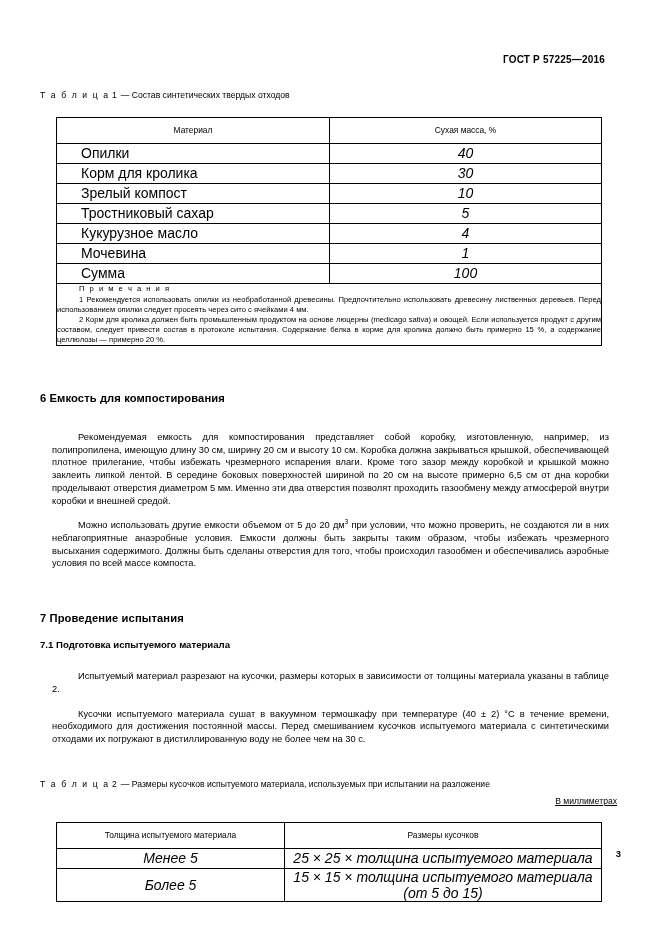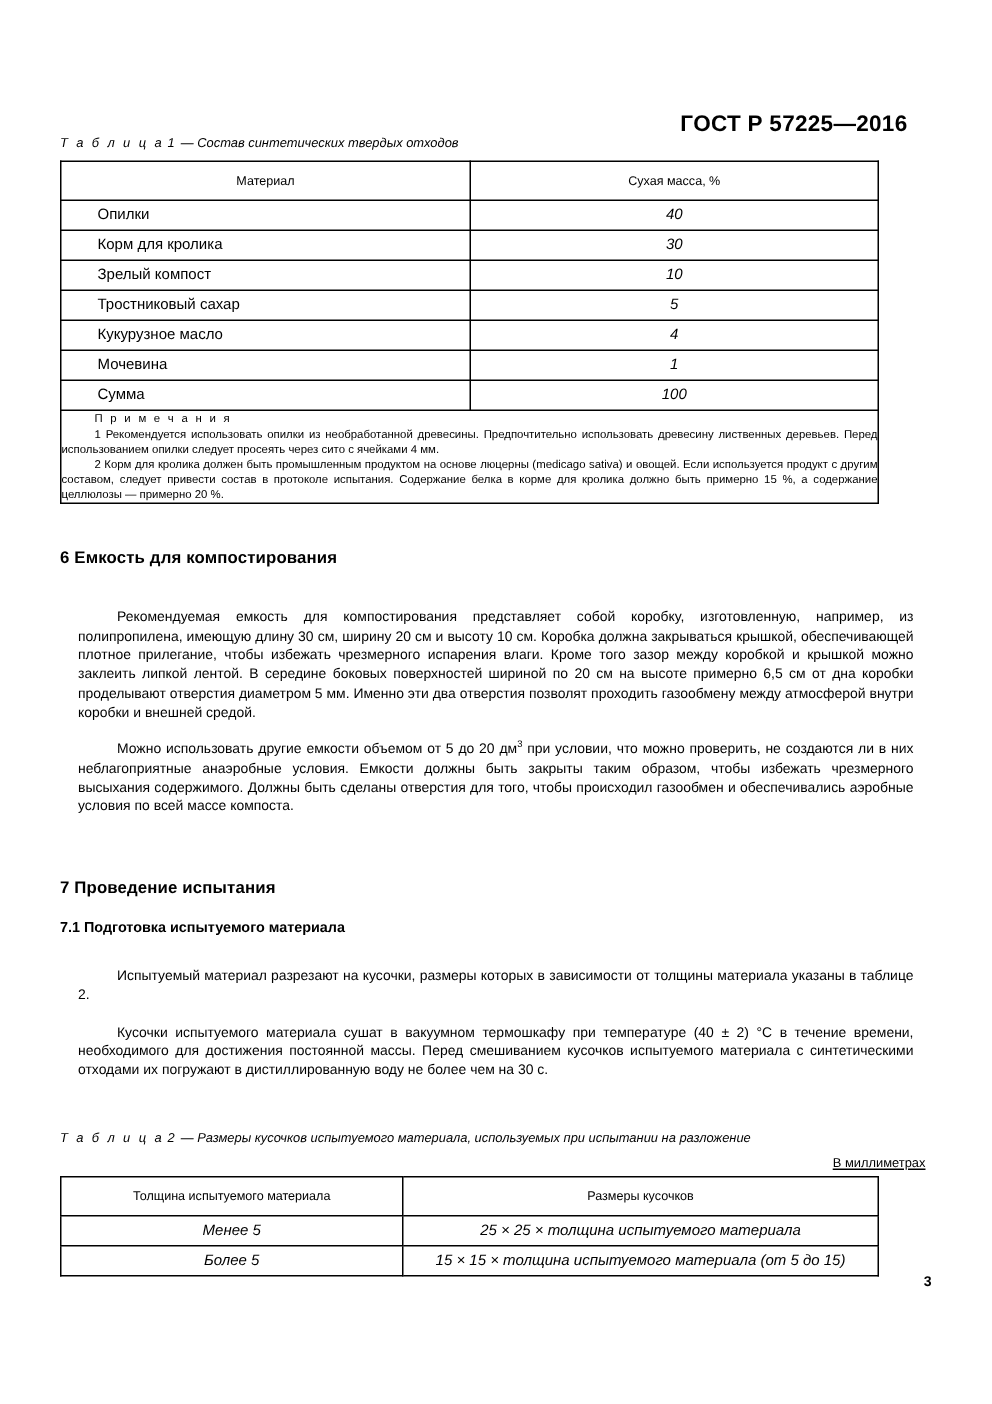--- a/index.html
+++ b/index.html
@@ -19,73 +19,72 @@
     position: absolute;
     left: 0; top: 0;
     width: 661px;
     height: 936px;
     box-sizing: border-box;
     padding: 0;
   }
   
   .header {
     position: absolute;
-    top: 74px;
+    top: 54px;
     right: 56px;
-    font-size: 15px;
+    font-size: 10px;
     font-weight: bold;
     letter-spacing: 0.2px;
     white-space: nowrap;
   }
   
   .content {
     position: absolute;
     left: 40px;
     top: 90px;
     width: 581px;
   }
   
   .tbl-caption {
     font-size: 8.6px;
     margin: 0 0 6px 0;
     line-height: 1.25;
     white-space: nowrap;
-    font-style: italic;
   }
   .tbl-caption .lbl {
     letter-spacing: 1.6px;
   }
   .units-line {
     font-size: 8.6px;
     text-align: right;
     margin: 3px 0 4px 0;
     padding-right: 4px;
     text-decoration: underline;
   }
   
   table.gost {
     border-collapse: collapse;
     width: 545px;
     table-layout: fixed;
-    margin: 0;
+    margin: 16px;
   }
   table.gost td, table.gost th {
     border: 0.8px solid #000;
     padding: 0;
     font-weight: normal;
     vertical-align: middle;
   }
   table.gost .hdr td {
     text-align: center;
     font-size: 8.4px;
     height: 25px;
     border-bottom: 1.9px solid #000;
   }
   table.gost .row td {
-    font-size: 10px;
+    font-size: 14px;
     height: 19px;
   }
   table.gost .row td.c-left {
     text-align: left;
     padding-left: 24px;
   }
   table.gost .row td.c-center {
     text-align: center;
     font-style: italic;
   }

